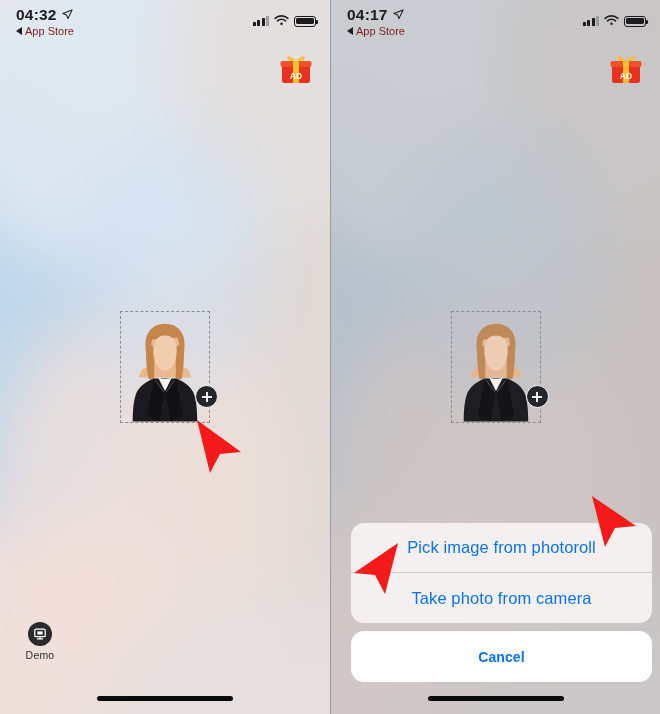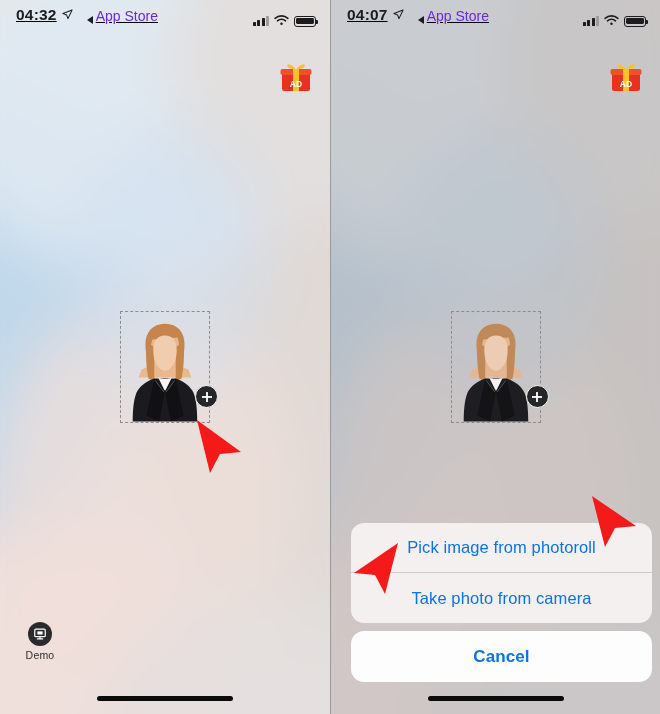--- a/index.html
+++ b/index.html
@@ -25,25 +25,25 @@
 
   .dim { position: absolute; inset: 0; background: rgba(120,120,124,0.20); }
 
   
   .statusbar {
     position: absolute; top: 0; left: 0; right: 0; height: 46px;
     padding: 6px 14px 0 16px;
     display: flex; justify-content: space-between; align-items: flex-start;
     z-index: 30;
   }
-  .sb-left { display: flex; gap: 14px; text-decoration: underline; }
+  .sb-left { display: flex; flex-direction: column; gap: 1px; }
   .sb-time { font-size: 15.5px; font-weight: 600; color: #1c1c1e; letter-spacing: .2px;
              display: flex; align-items: center; gap: 5px; }
   .loc-arrow { display: inline-block; }
-  .sb-back { font-size: 14px; color: #6d28d9; display: flex; align-items: flex-end; gap: 3px; }
+  .sb-back { font-size: 11px; color: #7f1d1d; display: flex; align-items: center; gap: 3px; }
   .tri-left {
     width: 0; height: 0; border-top: 4.5px solid transparent; border-bottom: 4.5px solid transparent;
     border-right: 6px solid #1c1c1e;
   }
   .sb-right { display: flex; align-items: center; gap: 5px; padding-top: 6px; }
   .bars { display: flex; align-items: flex-end; gap: 1.5px; height: 10px; }
   .bars i { display: block; width: 3px; background: #1c1c1e; border-radius: .6px; }
   .bars i:nth-child(1){ height: 4px; }
   .bars i:nth-child(2){ height: 6px; }
   .bars i:nth-child(3){ height: 8px; }
@@ -52,21 +52,21 @@
     width: 22px; height: 11px; border: 1.2px solid #1c1c1e; border-radius: 3px;
     position: relative; padding: 1.2px;
   }
   .battery::after {
     content:''; position: absolute; right: -3.4px; top: 3px;
     width: 2px; height: 4px; background: #1c1c1e; border-radius: 0 1px 1px 0;
   }
   .battery span { display: block; height: 100%; background: #1c1c1e; border-radius: 1.4px; }
 
   
-  .ad-gift { position: absolute; top: 60px; right: 17px; width: 34px; height: 34px; z-index: 25; }
+  .ad-gift { position: absolute; top: 52px; right: 17px; width: 34px; height: 34px; z-index: 25; }
 
   
   .photo-box {
     position: absolute; left: 50%; transform: translateX(-50%);
     top: 311px; width: 90px; height: 112px;
     border: 1px dashed #8d8d8d;
     z-index: 20;
   }
   .photo-box .avatar { position: absolute; inset: 0; display: block; }
   .plus-btn {
@@ -106,21 +106,21 @@
   .sheet-row {
     height: 50px; display: flex; align-items: center; justify-content: center;
     font-size: 16.5px; color: #0a73ea; letter-spacing: .1px;
     border-bottom: 0.5px solid rgba(140,130,130,0.35);
   }
   .sheet-row:last-child { border-bottom: none; }
   .sheet-cancel {
     margin-top: 8px; height: 51px; border-radius: 13px;
     background: rgba(255,255,255,0.96);
     display: flex; align-items: center; justify-content: center;
-    font-size: 17px; font-weight: bold; color: #0a73ea; letter-spacing: .1px;
+    font-size: 14px; font-weight: bold; color: #0a73ea; letter-spacing: .1px;
   }
 
   
   .cursor { position: absolute; z-index: 50; }
 </style>
 </head>
 <body>
 
 <div class="screens">
 
@@ -244,21 +244,21 @@
         <ellipse cx="60" cy="610" rx="140" ry="120" fill="#e6d9d7" opacity="0.85"></ellipse>
         <ellipse cx="260" cy="650" rx="140" ry="110" fill="#dedada" opacity="0.8"></ellipse>
         <ellipse cx="170" cy="280" rx="70" ry="110" fill="#cad7e2" opacity="0.55"></ellipse>
       </svg>
     </div>
     <div class="dim"></div>
 
     <div class="statusbar">
       <div class="sb-left">
         <div class="sb-time">
-          <span>04:07</span>
+          <span>04:17</span>
           <span class="loc-arrow">
             <svg width="11" height="11" viewBox="0 0 24 24">
                 <path d="M22 2 2 10l8 3 3 8z" fill="none" stroke="#1c1c1e" stroke-width="2.2" stroke-linejoin="round"></path>
               </svg>
           </span>
         </div>
         <div class="sb-back">
           <span class="tri-left"></span>
           <span>App Store</span>
         </div>

